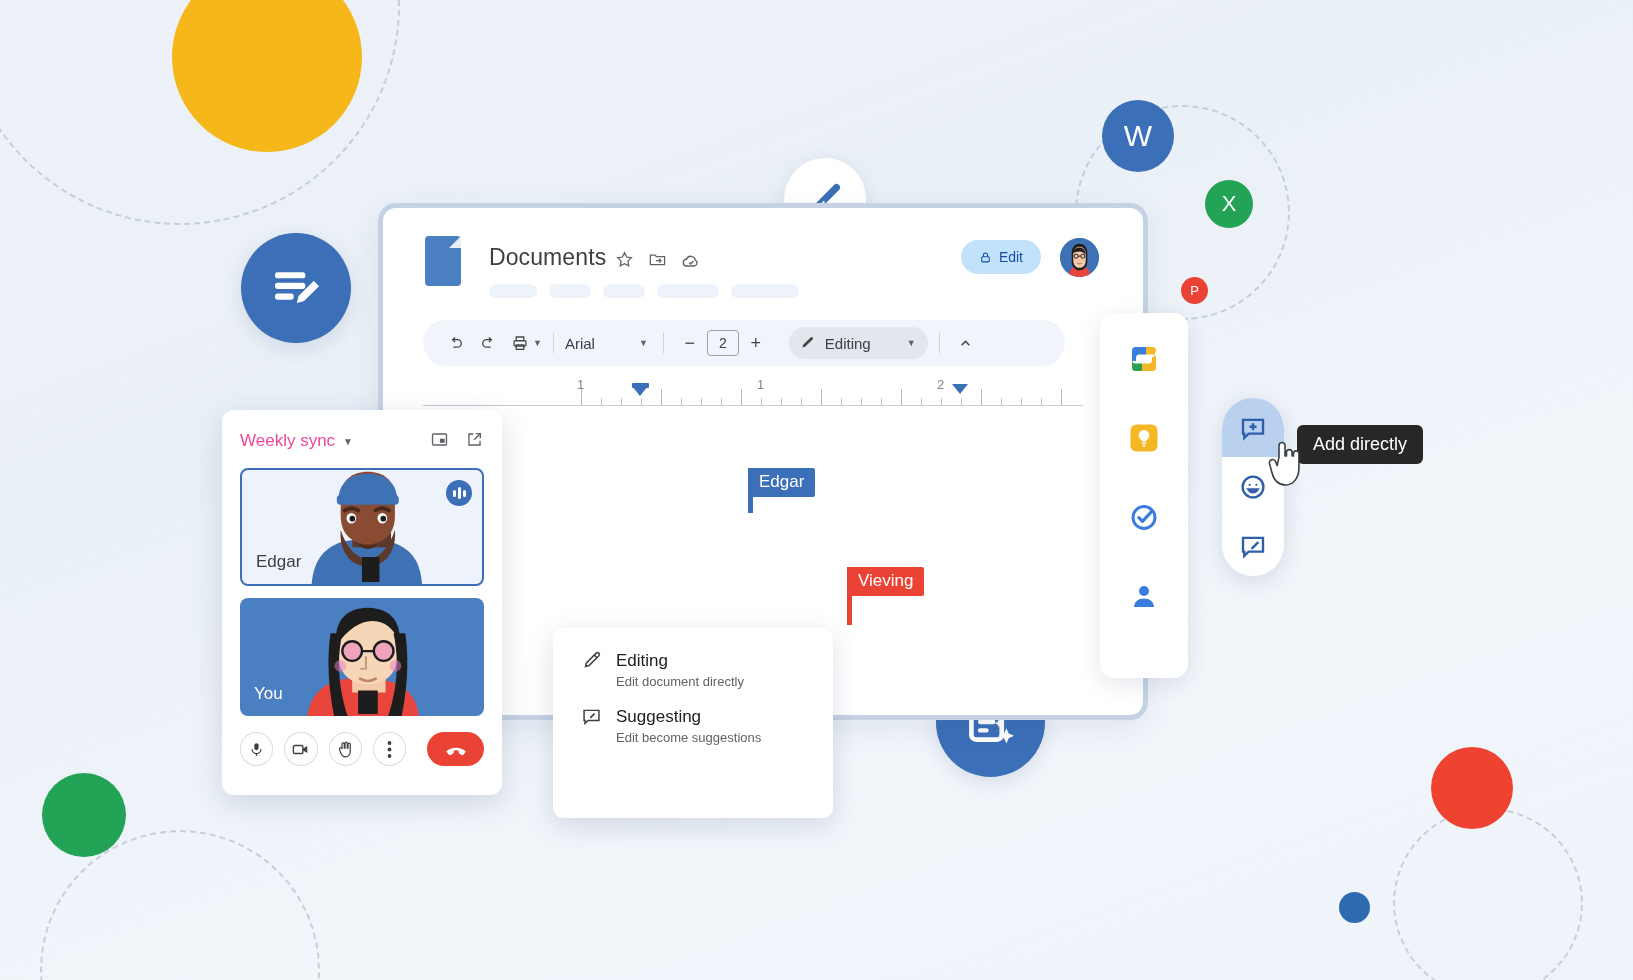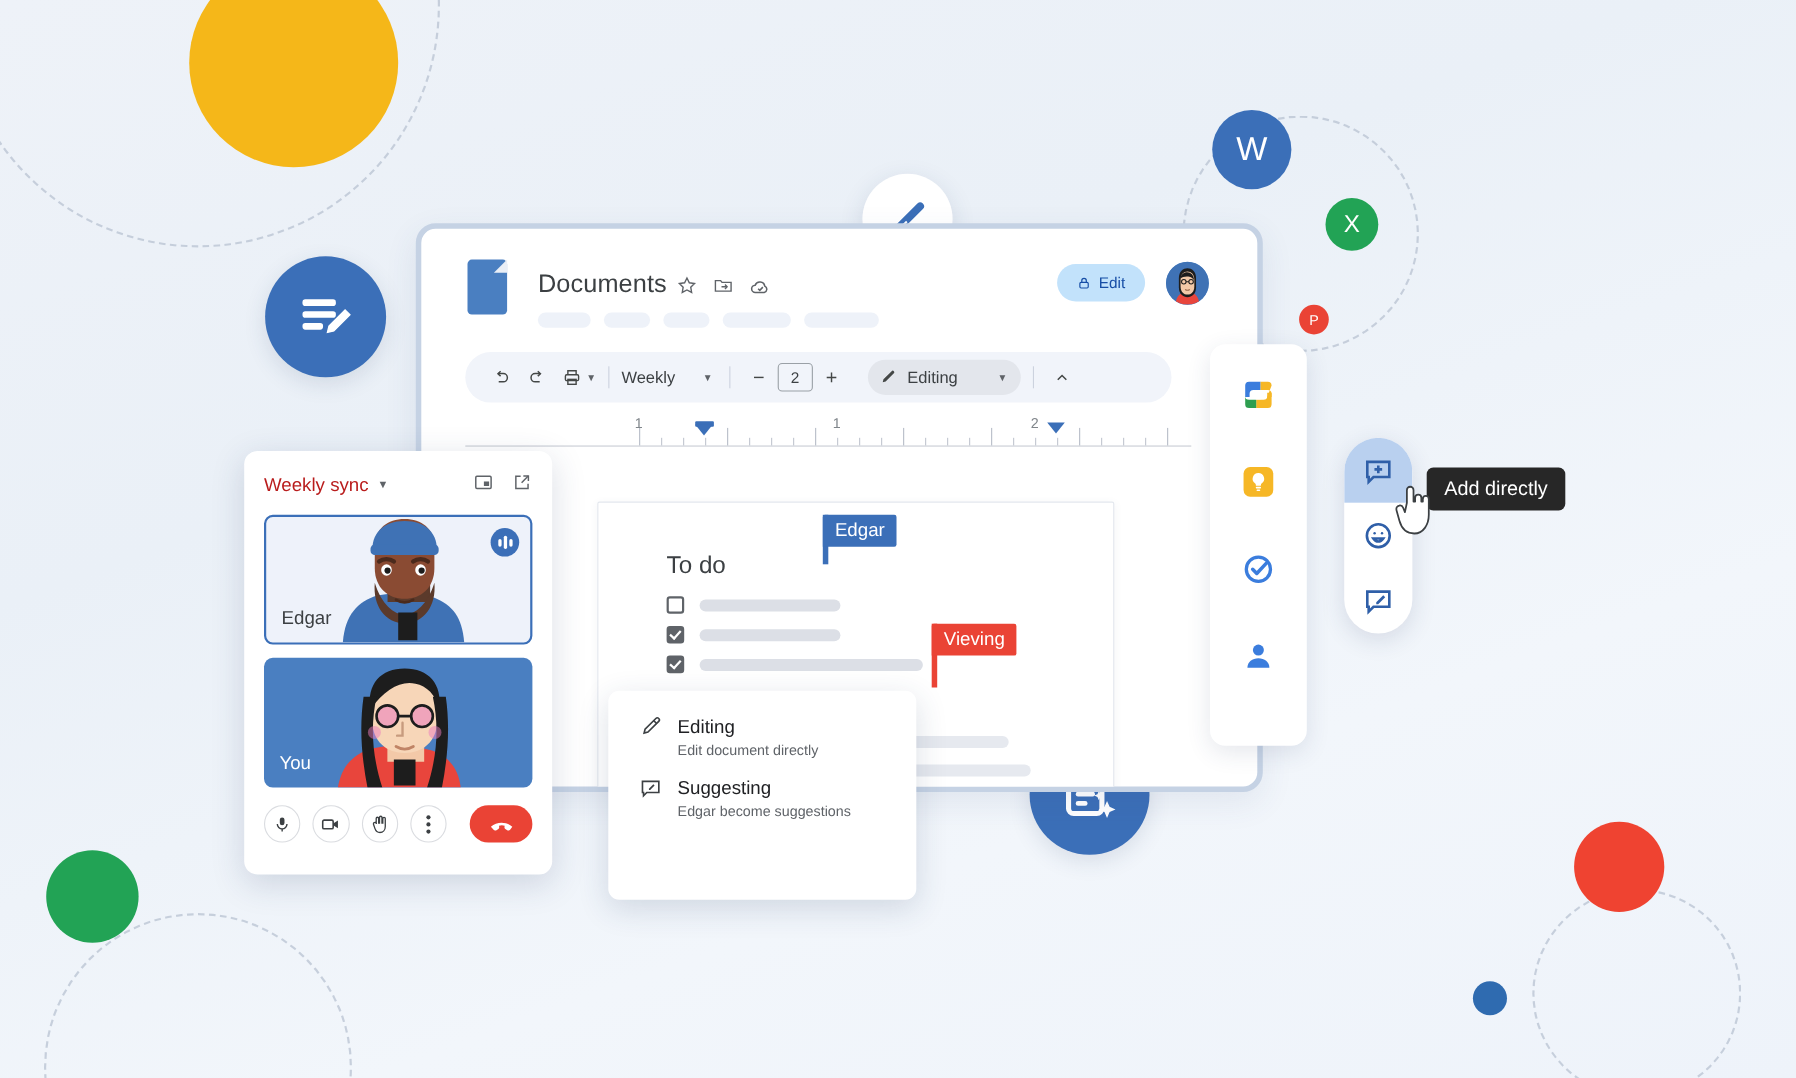--- a/index.html
+++ b/index.html
@@ -142,21 +142,21 @@
 
   
   #meet-panel {
     position: absolute; left: 222px; top: 410px;
     width: 280px; height: 385px;
     background: #fff; border-radius: 12px;
     box-shadow: 0 8px 30px rgba(40,60,100,.17);
     padding: 16px 18px;
   }
   #meet-head { display: flex; align-items: center; height: 30px; }
-  #meet-title { font-size: 17px; color: #b91c1c; }
+  #meet-title { font-size: 17px; color: #ec4899; }
   .meet-head-icon { margin-left: auto; color: #5f6368; cursor: pointer; }
   .tile { position: relative; height: 118px; border-radius: 8px; margin-top: 12px; overflow: hidden; }
   #tile-edgar { background: #eef2fa; border: 2px solid #3b6fb8; }
   #tile-you { background: #4a7fc1; text-align: center; }
   .tile-name { position: absolute; left: 14px; bottom: 12px; font-size: 17px; }
   #mic-badge {
     position: absolute; right: 10px; top: 10px; width: 26px; height: 26px;
     background: #3b6fb8; border-radius: 50%;
     display: flex; align-items: center; justify-content: center; gap: 2px;
   }
@@ -340,21 +340,21 @@
         <svg width="18" height="18" viewBox="0 0 24 24" fill="none" stroke="#444746" stroke-width="1.7">
           <path d="M7 9V4h10v5"></path>
             <rect x="4" y="9" width="16" height="7" rx="1.6"></rect>
             <rect x="7" y="14.5" width="10" height="6"></rect>
         </svg>
       </div>
       <span style="font-size:9px;color:#5f6368;margin-left:-4px;">▼</span>
 
       <div class="tb-sep"></div>
 
-      <div id="font-name">Weekly</div>
+      <div id="font-name">Arial</div>
       <span style="font-size:9px;color:#5f6368;margin-right:4px;">▼</span>
 
       <div class="tb-sep"></div>
 
       <div class="tb-btn" style="font-size:18px;">−</div>
       <div id="font-size-box">2</div>
       <div class="tb-btn" style="font-size:18px;">+</div>
 
       <div id="mode-chip">
         <svg width="16" height="16" viewBox="0 0 24 24">
@@ -403,40 +403,20 @@
 
       <span class="ruler-num" style="left:154px;">1</span>
       <span class="ruler-num" style="left:334px;">1</span>
       <span class="ruler-num" style="left:514px;">2</span>
 
       <div id="left-indent-bar" style="left:209px; bottom:18px;"></div>
       <div class="indent-marker" style="left:209px; bottom:10px;"></div>
       <div class="indent-marker" style="left:529px; bottom:12px;"></div>
     </div>
 
-    <div id="doc-page">
-      <div id="page-heading">To do</div>
-
-      <div class="todo-row" style="top:85px;">
-        <span class="cb"></span>
-        <span class="skel" style="width:128px;"></span>
-      </div>
-      <div class="todo-row" style="top:112px;">
-        <span class="cb checked"></span>
-        <span class="skel" style="width:128px;"></span>
-      </div>
-      <div class="todo-row" style="top:139px;">
-        <span class="cb checked"></span>
-        <span class="skel" style="width:203px;"></span>
-      </div>
-
-      <div class="skel light" style="position:absolute;left:62px;top:183px;width:90px;"></div>
-      <div class="skel light" style="position:absolute;left:283px;top:212px;width:90px;"></div>
-      <div class="skel light" style="position:absolute;left:283px;top:238px;width:110px;"></div>
-    </div>
 
     <div style="position:absolute; right:24px; top:250px; width:9px; height:150px; background:#e6ebf4; border-radius:5px;"></div>
   </div>
 
   <div class="cursor-flag" style="left:748px; top:468px;">
     <div class="flag-stem" style="height:45px; background:#3b6fb8;"></div>
     <div class="flag-label" style="background:#3b6fb8;">Edgar</div>
   </div>
   <div class="cursor-flag" style="left:847px; top:567px;">
     <div class="flag-stem" style="height:58px; background:#ea4335;"></div>
@@ -611,17 +591,17 @@
       <div class="mode-sub">Edit document directly</div>
     </div>
     <div class="mode-item">
       <div class="mode-title-row">
         <svg width="21" height="21" viewBox="0 0 24 24" fill="none" stroke="#3c4043" stroke-width="1.7">
           <path d="M3.5 5h17v11.5H8L4.6 20v-3.5H3.5z"></path>
           <path d="M14.8 8l1.3 1.3-4.6 4.6H10.2v-1.3z" fill="#3c4043" stroke="none"></path>
         </svg>
         <span class="mode-title">Suggesting</span>
       </div>
-      <div class="mode-sub">Edgar become suggestions</div>
+      <div class="mode-sub">Edit become suggestions</div>
     </div>
   </div>
 
 </div>
 
 </body></html>

